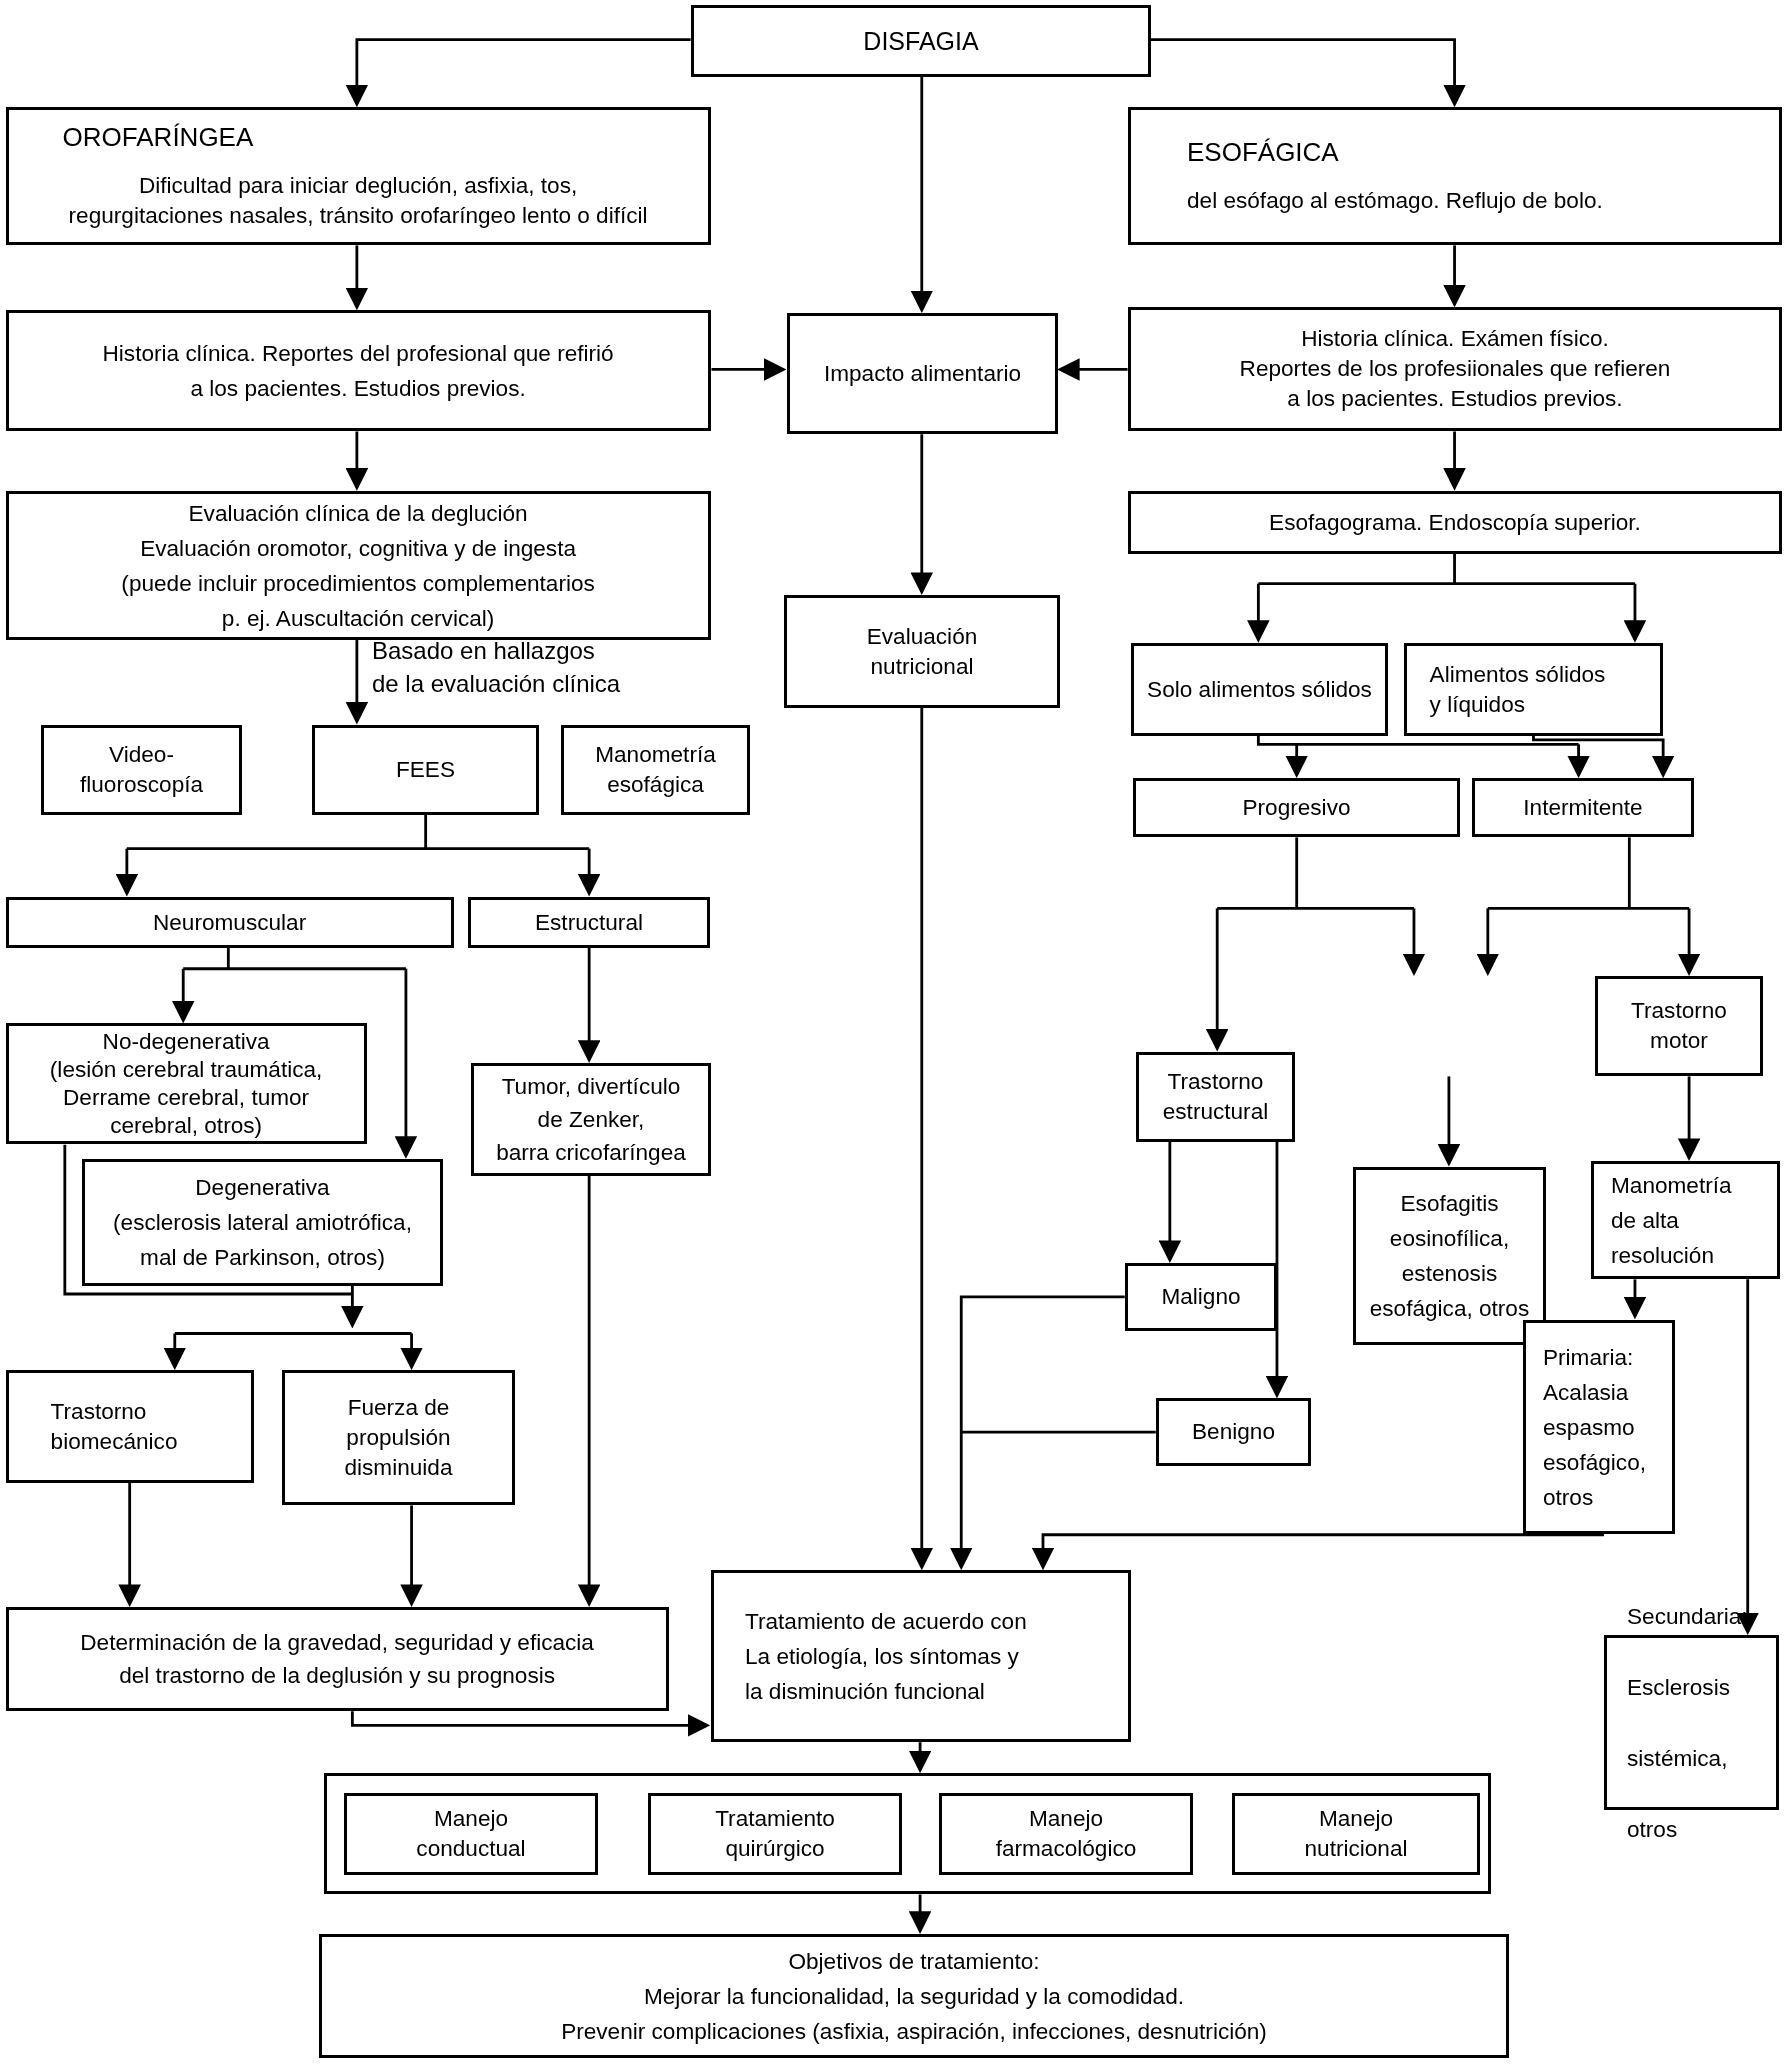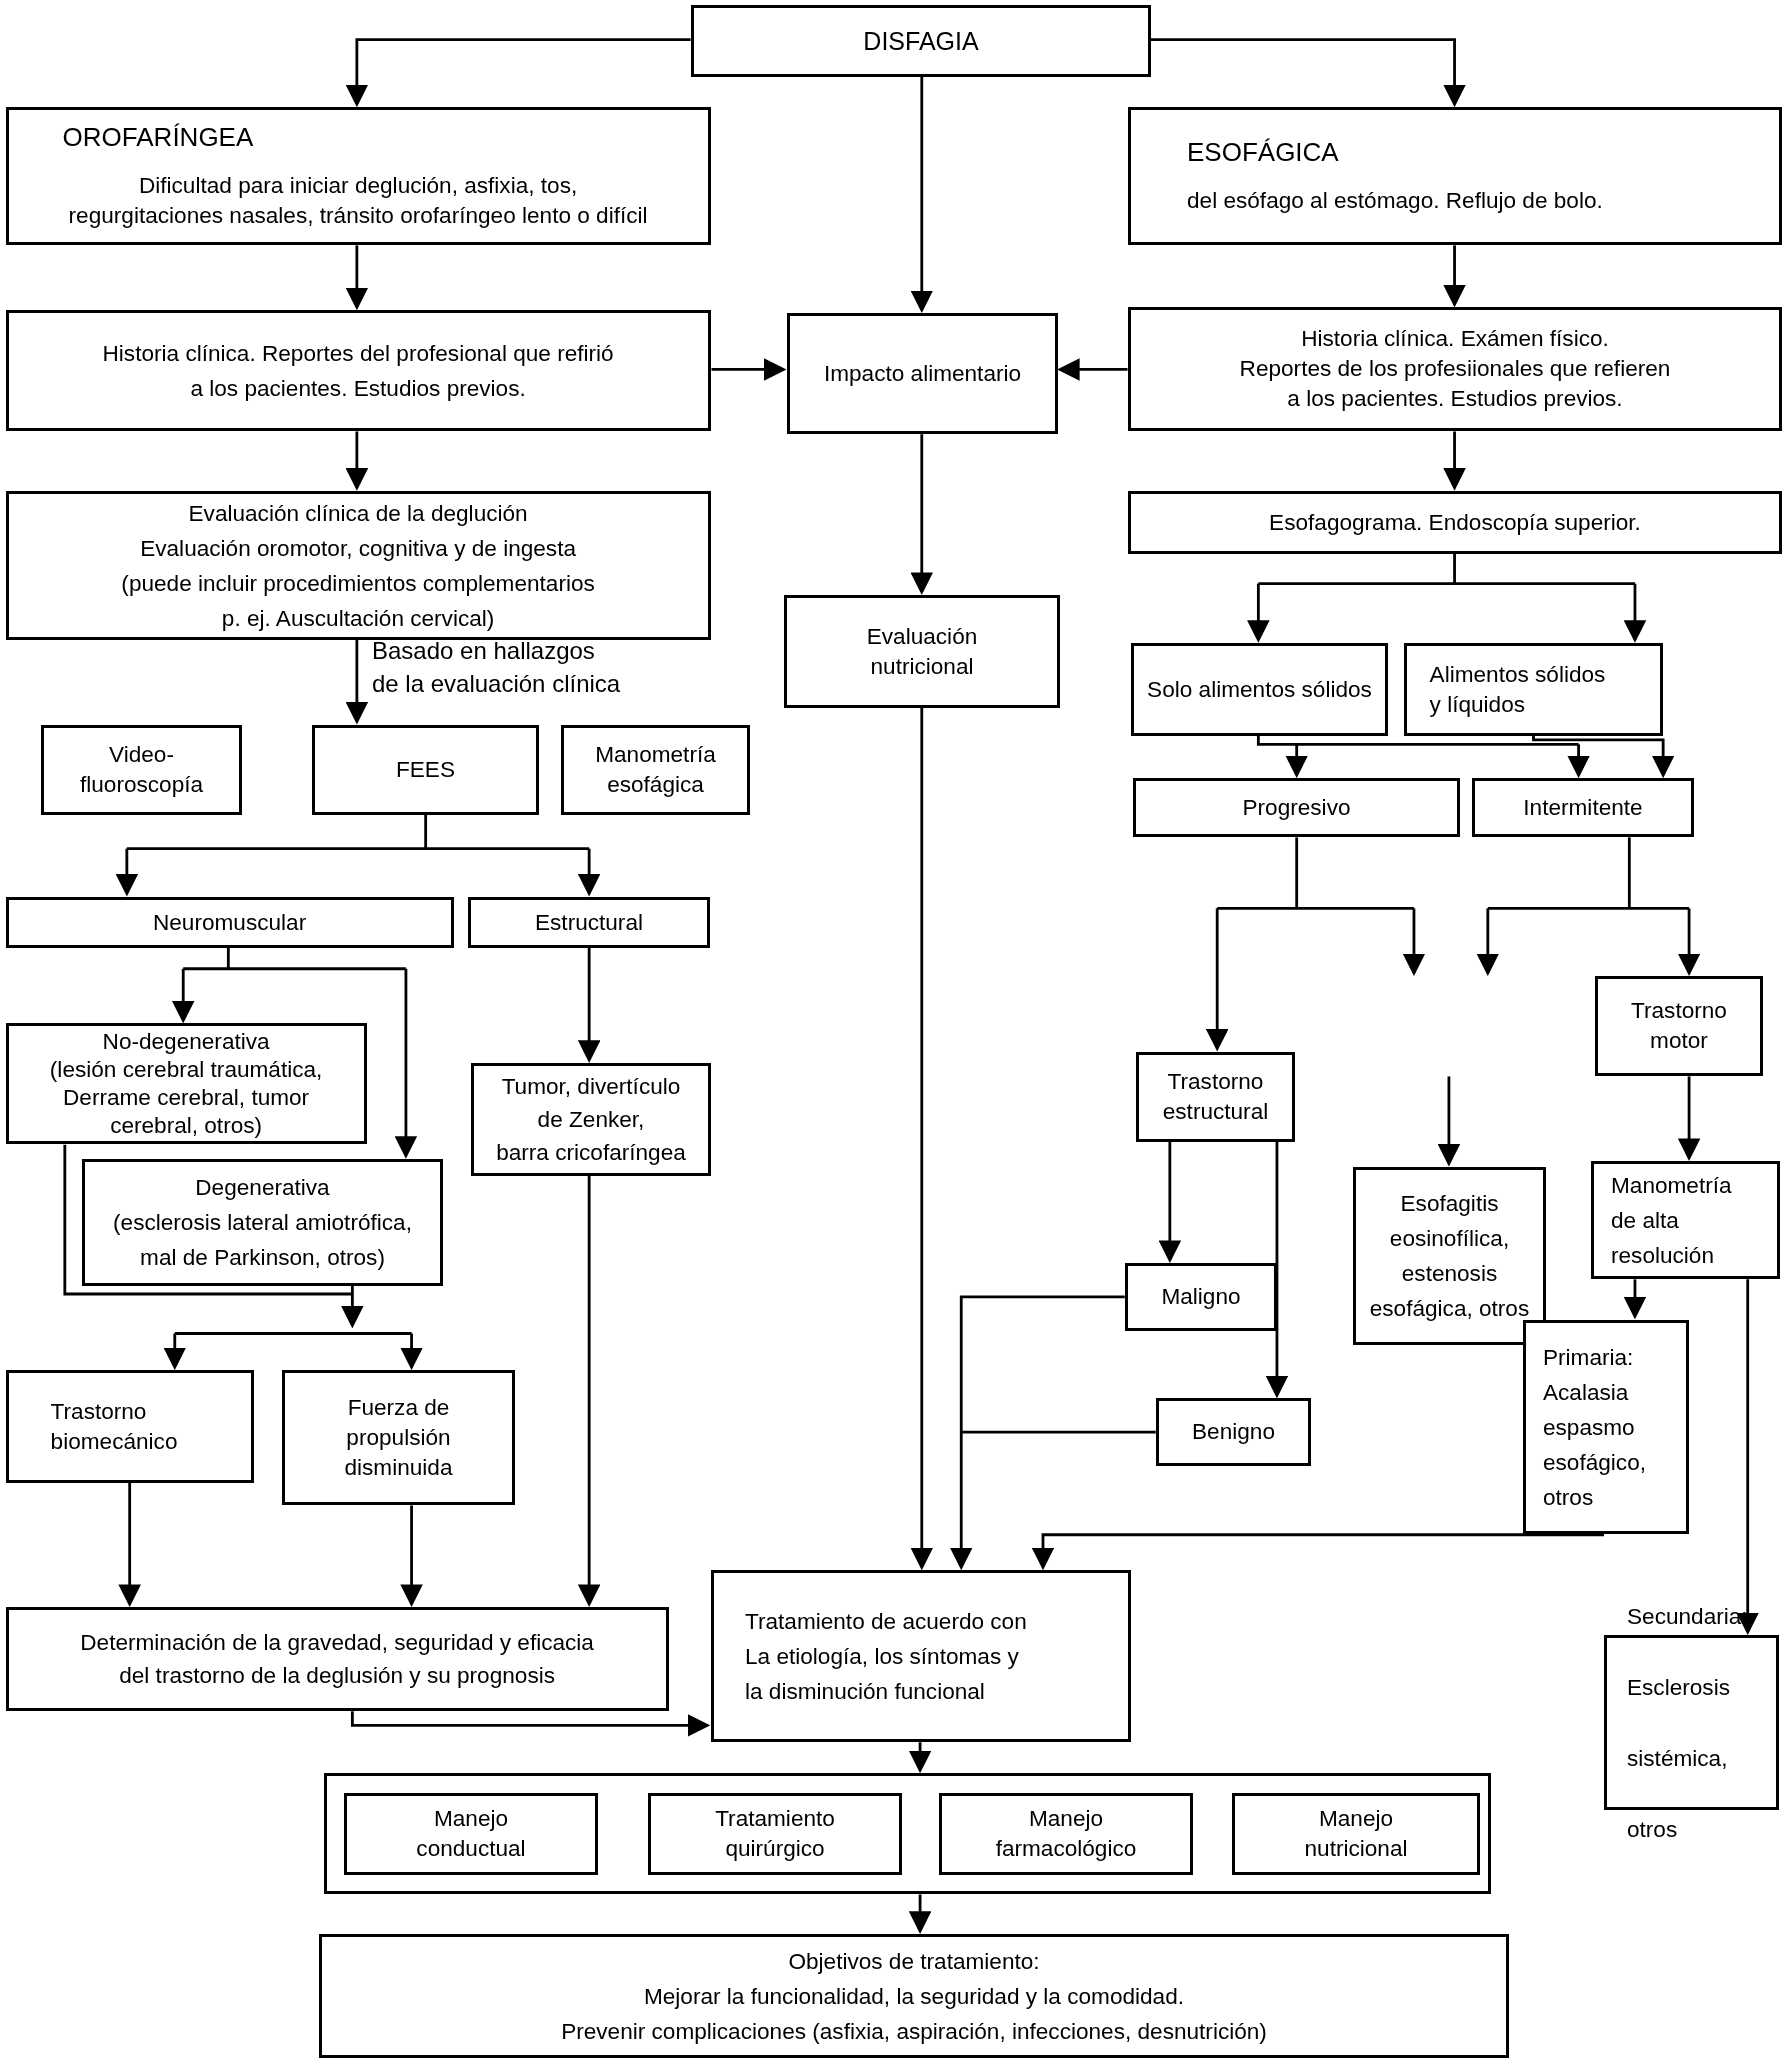--- a/index.html
+++ b/index.html
@@ -218,21 +218,21 @@
   <div class="box alignleft pl30 lh62" style="left:1591px;top:1161px;width:189px;height:118px;">
     <div class="ln">Manometría</div>
     <div class="ln">de alta</div>
     <div class="ln">resolución</div>
   </div>
 
   <div class="box" style="left:1125px;top:1263px;width:152px;height:68px;">Maligno</div>
 
   <div class="box" style="left:1156px;top:1398px;width:155px;height:68px;">Benigno</div>
 
-  <div class="box alignleft pl30 lh62" style="left:1523px;top:1320px;width:166px;height:214px;">
+  <div class="box alignleft pl30 lh62" style="left:1523px;top:1320px;width:152px;height:214px;">
     <div class="ln">Primaria:</div>
     <div class="ln">Acalasia</div>
     <div class="ln">espasmo</div>
     <div class="ln">esofágico,</div>
     <div class="ln">otros</div>
   </div>
 
   <div class="box alignleft pl35 lh62" style="left:1604px;top:1635px;width:175px;height:175px;">
     <div class="ln">Secundaria:</div>
     <div class="ln">Esclerosis</div>

